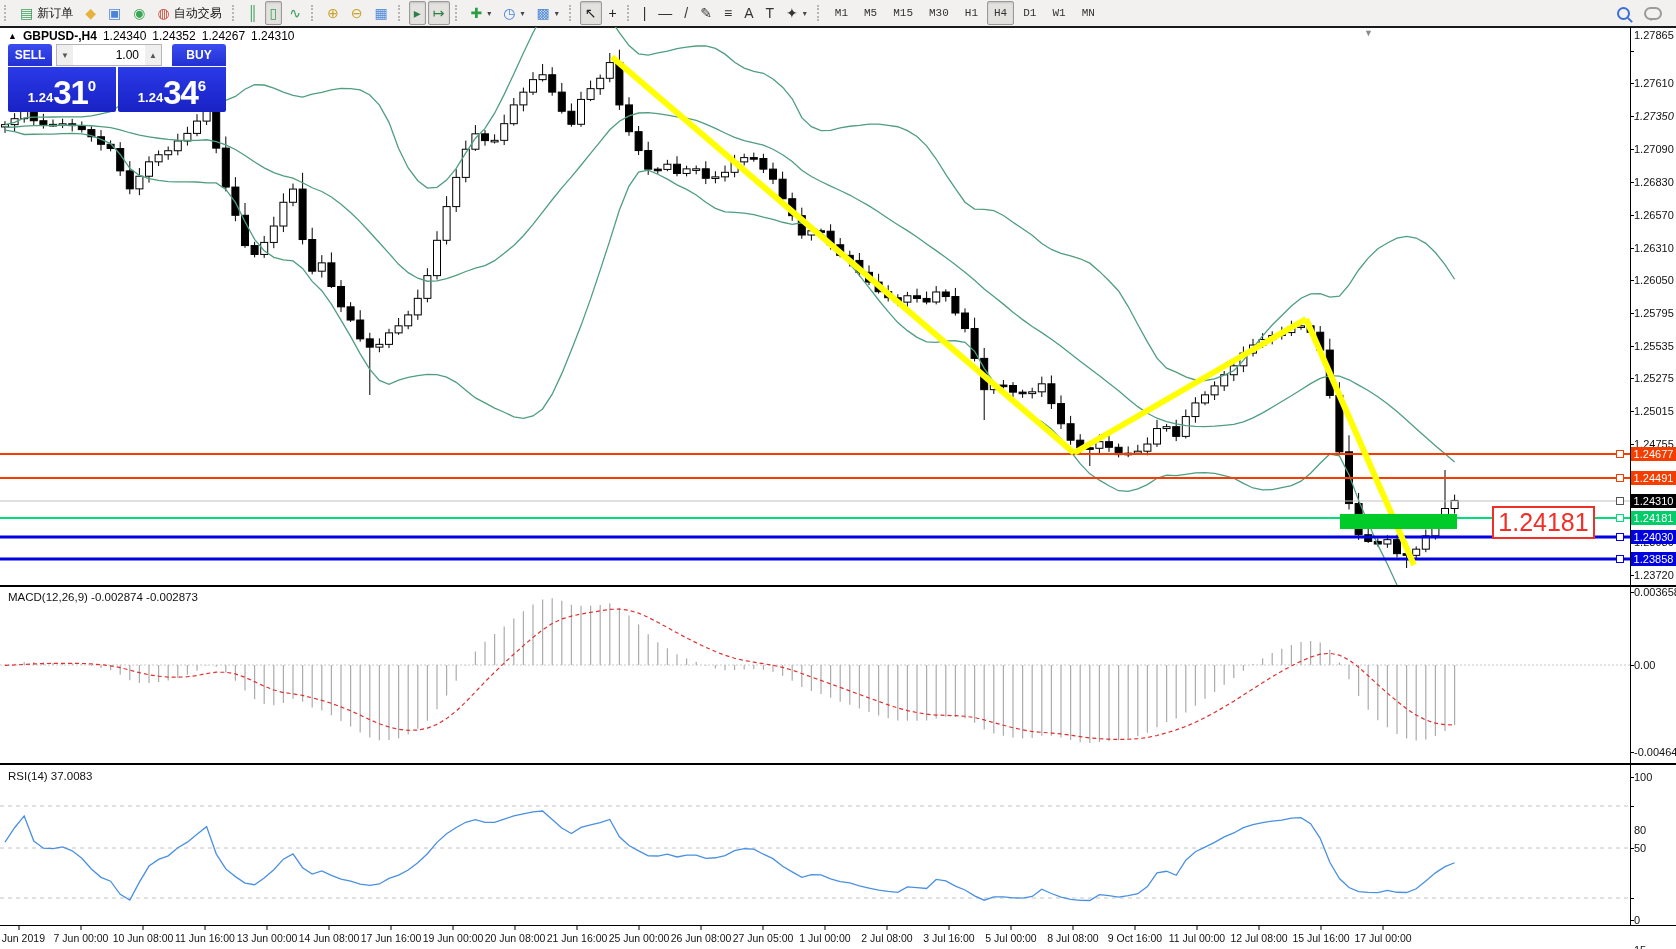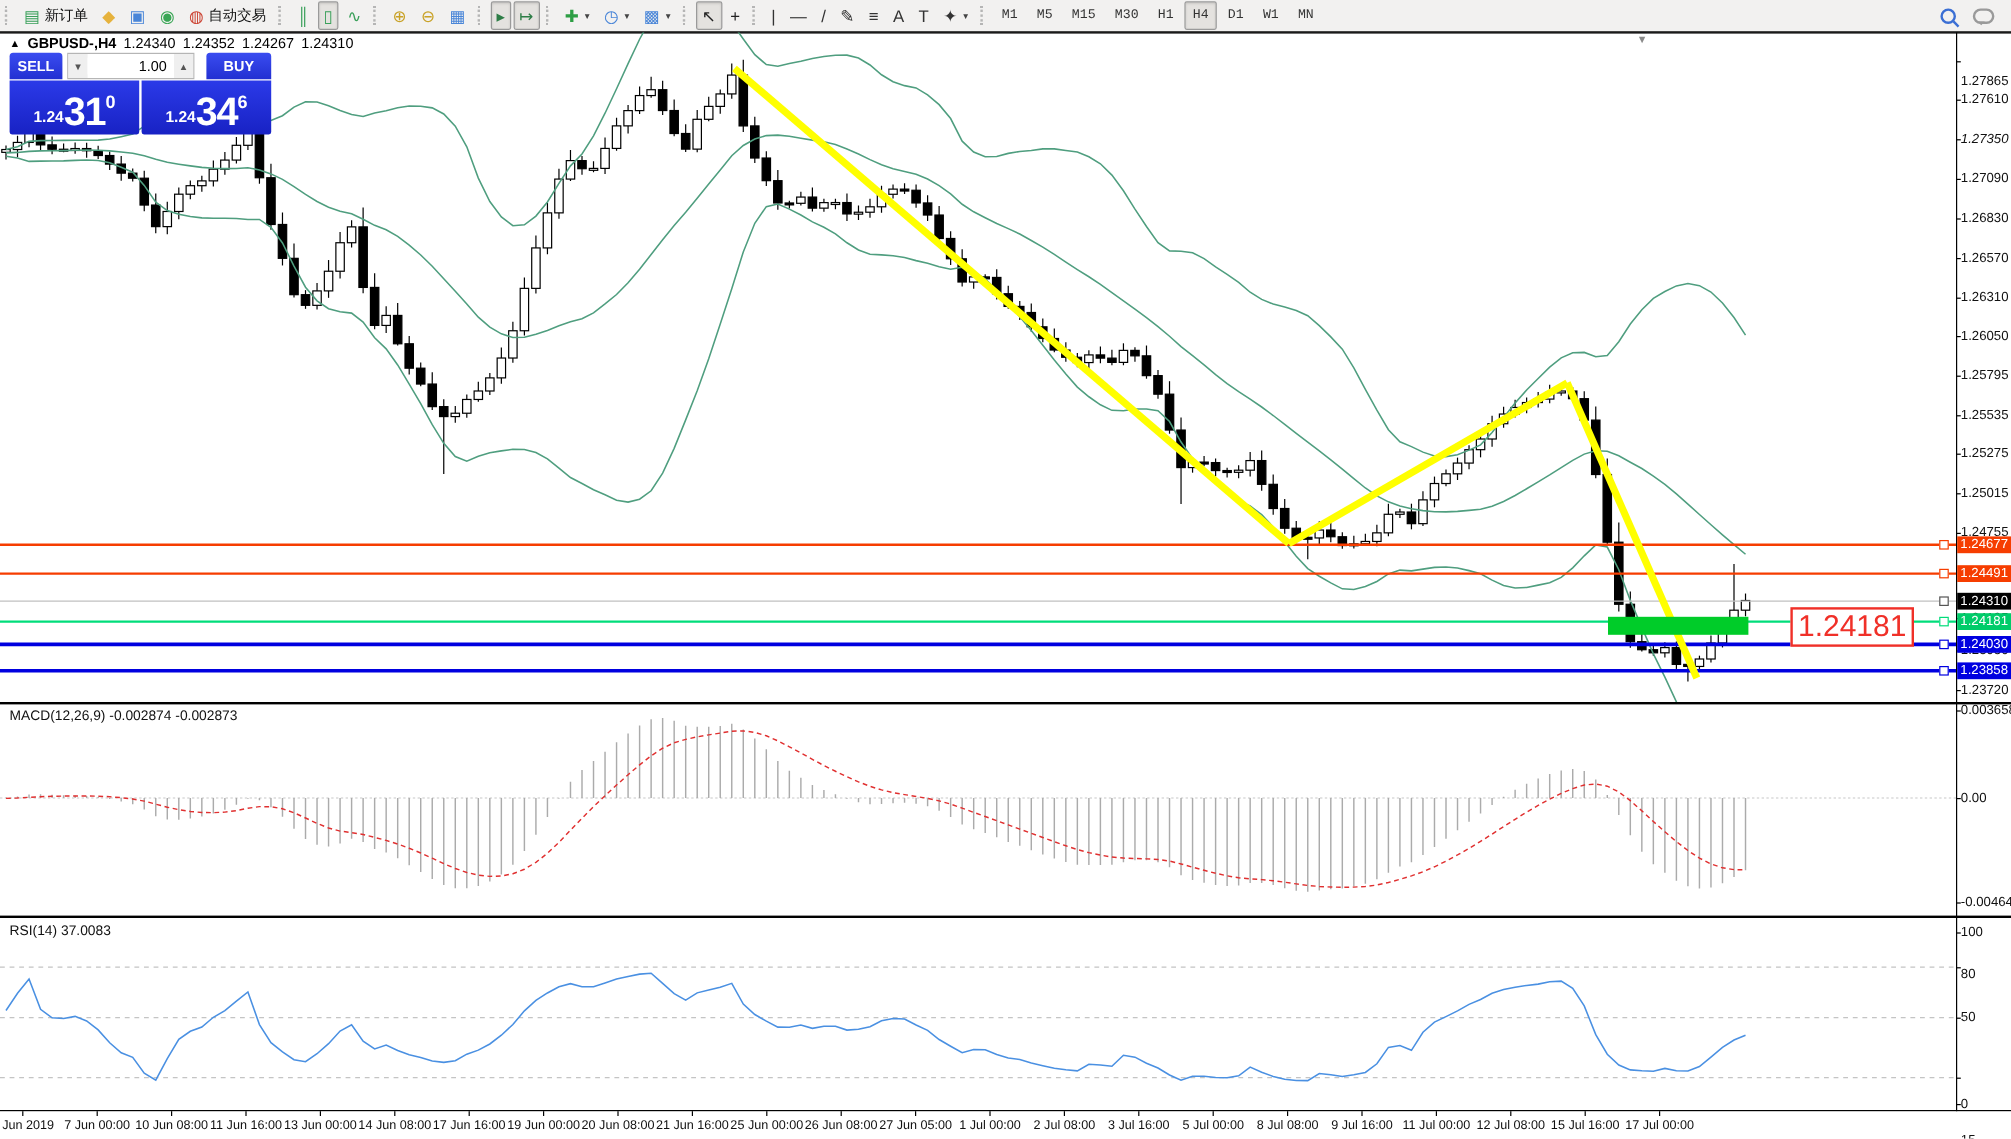--- a/index.html
+++ b/index.html
@@ -700,21 +700,21 @@
     </div>
   </div>
 
   <div class="price-tag">1.24181</div>
 
   <div class="ind-label" style="top:591px;">MACD(12,26,9) -0.002874 -0.002873</div>
   <div class="ind-label" style="top:770px;">RSI(14) 37.0083</div>
 
   <div id="axis-layer">
       <div class="tick-mark" style="top: 51px;"></div>
-      <div class="tick-label" style="top: 68px; text-align: center;">1.27865</div>
+      <div class="tick-label" style="top: 35px; text-align: center;">1.27865</div>
       <div class="tick-mark" style="top: 83px;"></div>
       <div class="tick-label" style="top: 83px;">1.27610</div>
       <div class="tick-mark" style="top: 116px;"></div>
       <div class="tick-label" style="top: 116px; font-style: italic;">1.27350</div>
       <div class="tick-mark" style="top: 149px;"></div>
       <div class="tick-label" style="top: 149px;">1.27090</div>
       <div class="tick-mark" style="top: 182px;"></div>
       <div class="tick-label" style="top: 182px;">1.26830</div>
       <div class="tick-mark" style="top: 215px;"></div>
       <div class="tick-label" style="top: 215px;">1.26570</div>
@@ -740,21 +740,21 @@
       <div class="tick-label" style="top: 575px;">1.23720</div>
       <div class="tick-mark" style="top: 592px;"></div>
       <div class="tick-label" style="top: 592px;">0.003658</div>
       <div class="tick-mark" style="top: 665px;"></div>
       <div class="tick-label" style="top: 665px;">0.00</div>
       <div class="tick-mark" style="top: 752px;"></div>
       <div class="tick-label" style="top: 752px;">-0.004645</div>
       <div class="tick-mark" style="top: 777px;"></div>
       <div class="tick-label" style="top: 777px;">100</div>
       <div class="tick-mark" style="top: 806px;"></div>
-      <div class="tick-label" style="top: 812px;">80</div>
+      <div class="tick-label" style="top: 830px;">80</div>
       <div class="tick-mark" style="top: 848px;"></div>
       <div class="tick-label" style="top: 848px;">50</div>
       <div class="tick-mark" style="top: 898px;"></div>
       <div class="tick-label" style="top: 950px;">15</div>
       <div class="tick-mark" style="top: 920px;"></div>
       <div class="tick-label" style="top: 920px;">0</div>
       <div class="line-price-label" style="top: 454px; background: rgb(246, 61, 0);">1.24677</div>
       <div class="line-price-label" style="top: 478px; background: rgb(246, 61, 0);">1.24491</div>
       <div class="line-price-label" style="top: 501px; background: rgb(0, 0, 0);">1.24310</div>
       <div class="line-price-label" style="top: 518px; background: rgb(0, 204, 106);">1.24181</div>
@@ -790,21 +790,21 @@
       <div class="time-label" style="left: 825px;">1 Jul 00:00</div>
       <div class="time-tick" style="left: 887px;"></div>
       <div class="time-label" style="left: 887px;">2 Jul 08:00</div>
       <div class="time-tick" style="left: 949px;"></div>
       <div class="time-label" style="left: 949px;">3 Jul 16:00</div>
       <div class="time-tick" style="left: 1011px;"></div>
       <div class="time-label" style="left: 1011px;">5 Jul 00:00</div>
       <div class="time-tick" style="left: 1073px;"></div>
       <div class="time-label" style="left: 1073px;">8 Jul 08:00</div>
       <div class="time-tick" style="left: 1135px;"></div>
-      <div class="time-label" style="left: 1135px;">9 Jul 16:00</div>
+      <div class="time-label" style="left: 1135px;">9 Oct 16:00</div>
       <div class="time-tick" style="left: 1197px;"></div>
       <div class="time-label" style="left: 1197px;">11 Jul 00:00</div>
       <div class="time-tick" style="left: 1259px;"></div>
       <div class="time-label" style="left: 1259px;">12 Jul 08:00</div>
       <div class="time-tick" style="left: 1321px;"></div>
       <div class="time-label" style="left: 1321px;">15 Jul 16:00</div>
       <div class="time-tick" style="left: 1383px;"></div>
       <div class="time-label" style="left: 1383px;">17 Jul 00:00</div>
     </div>
 

